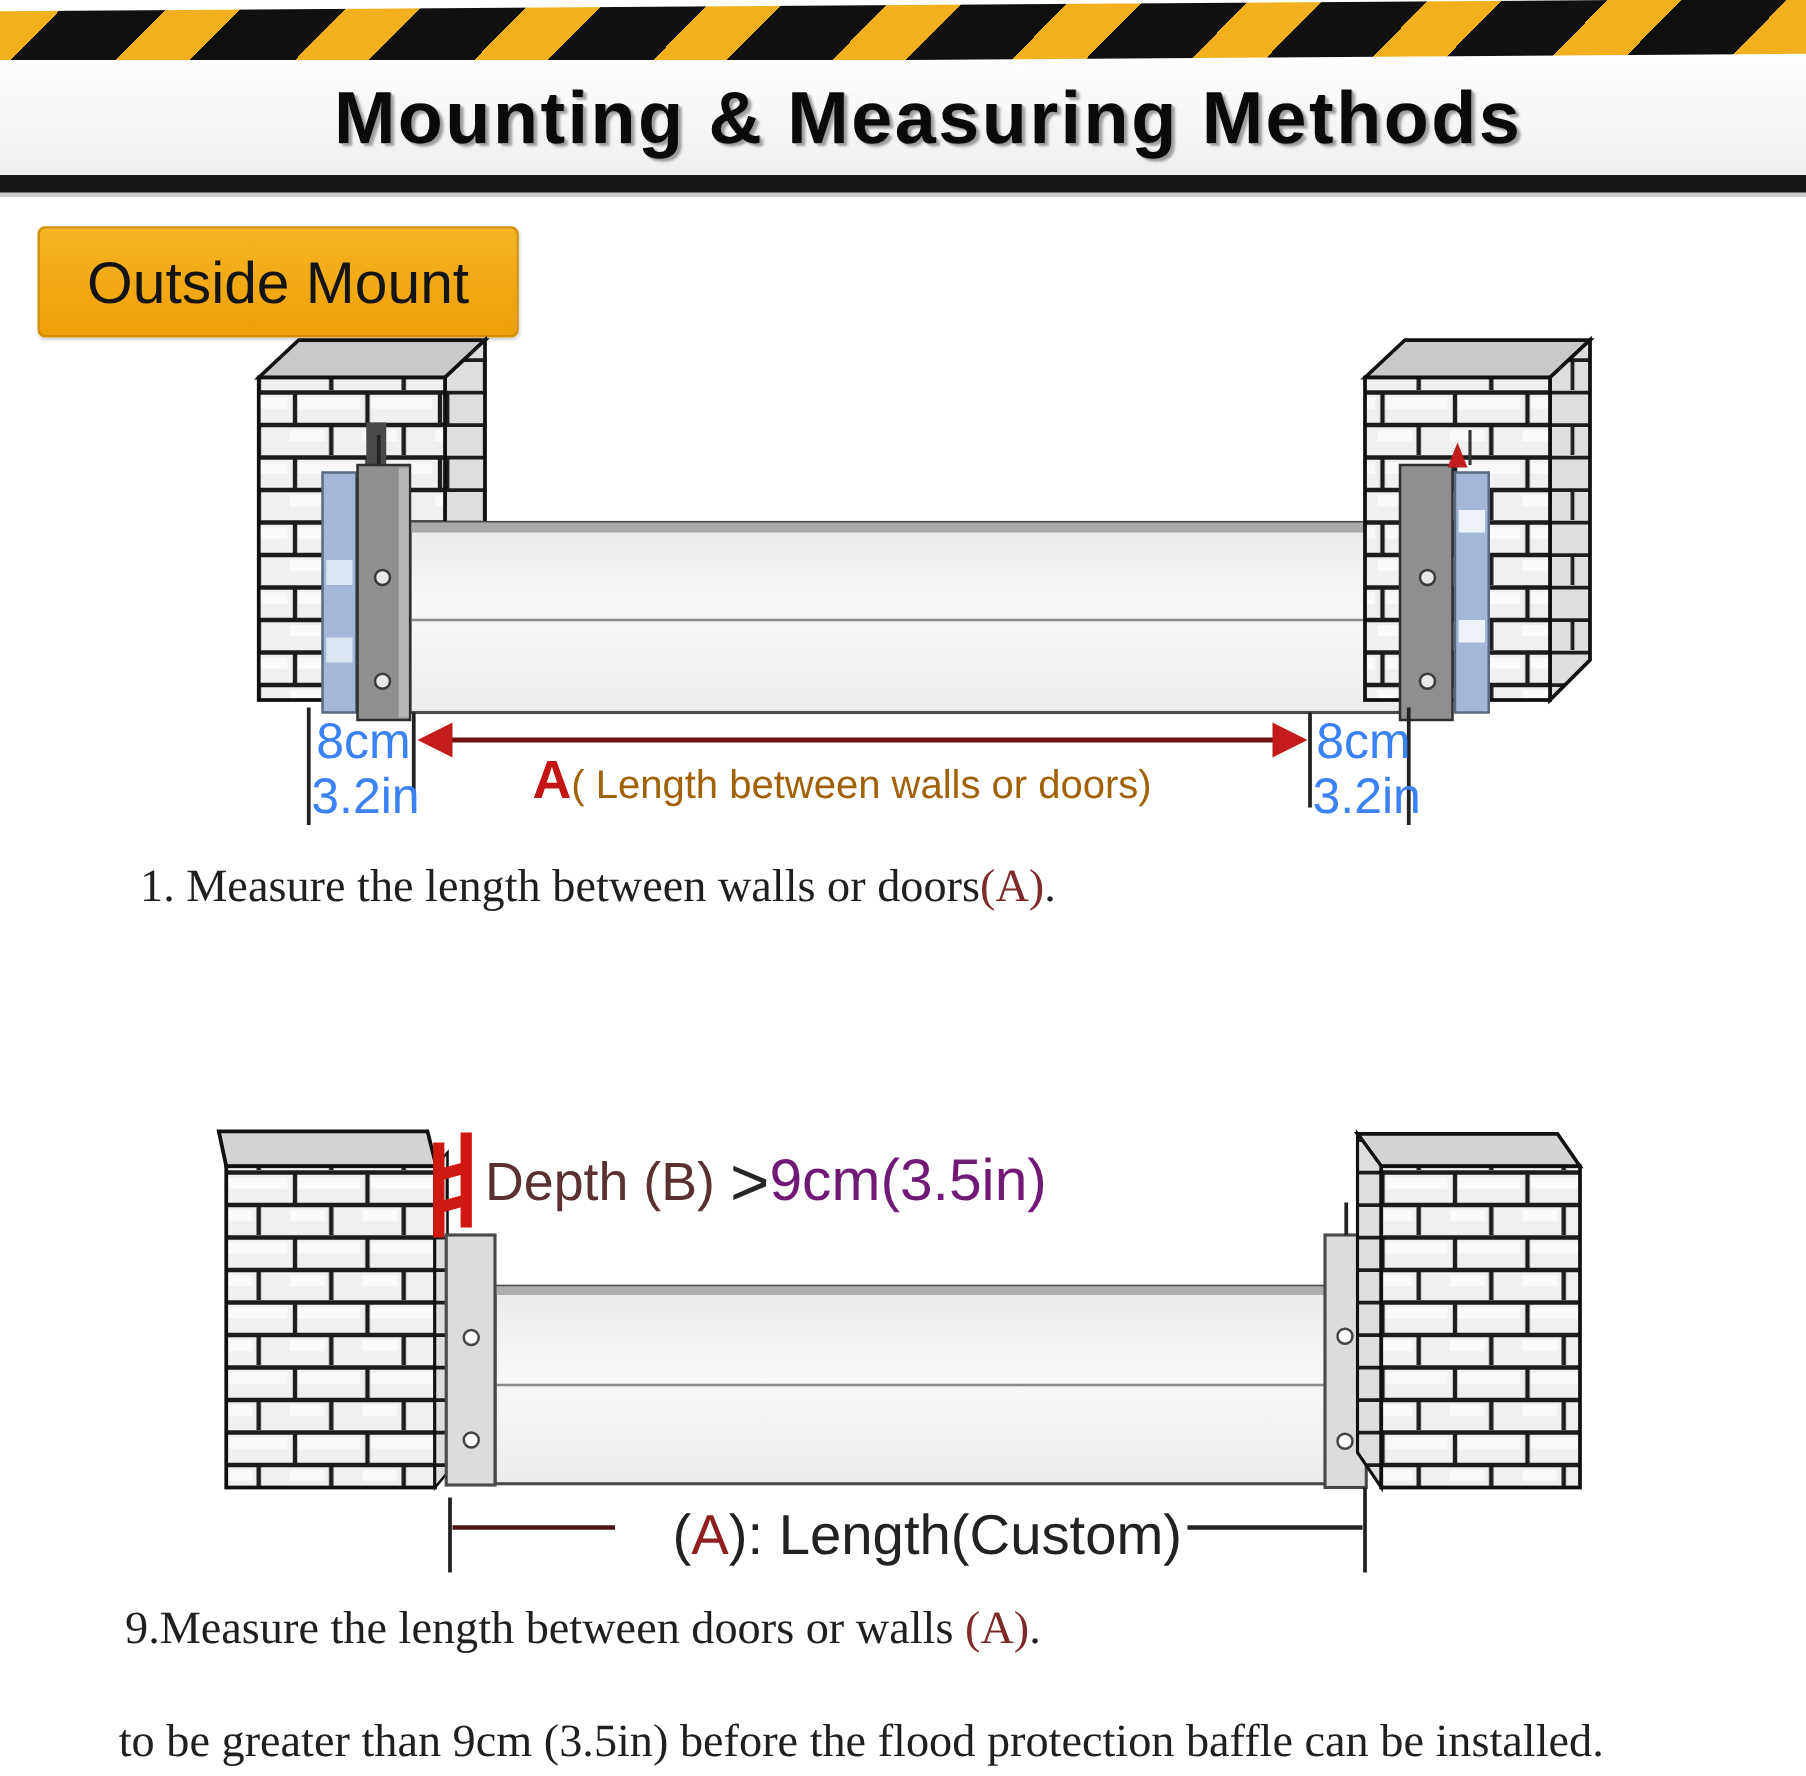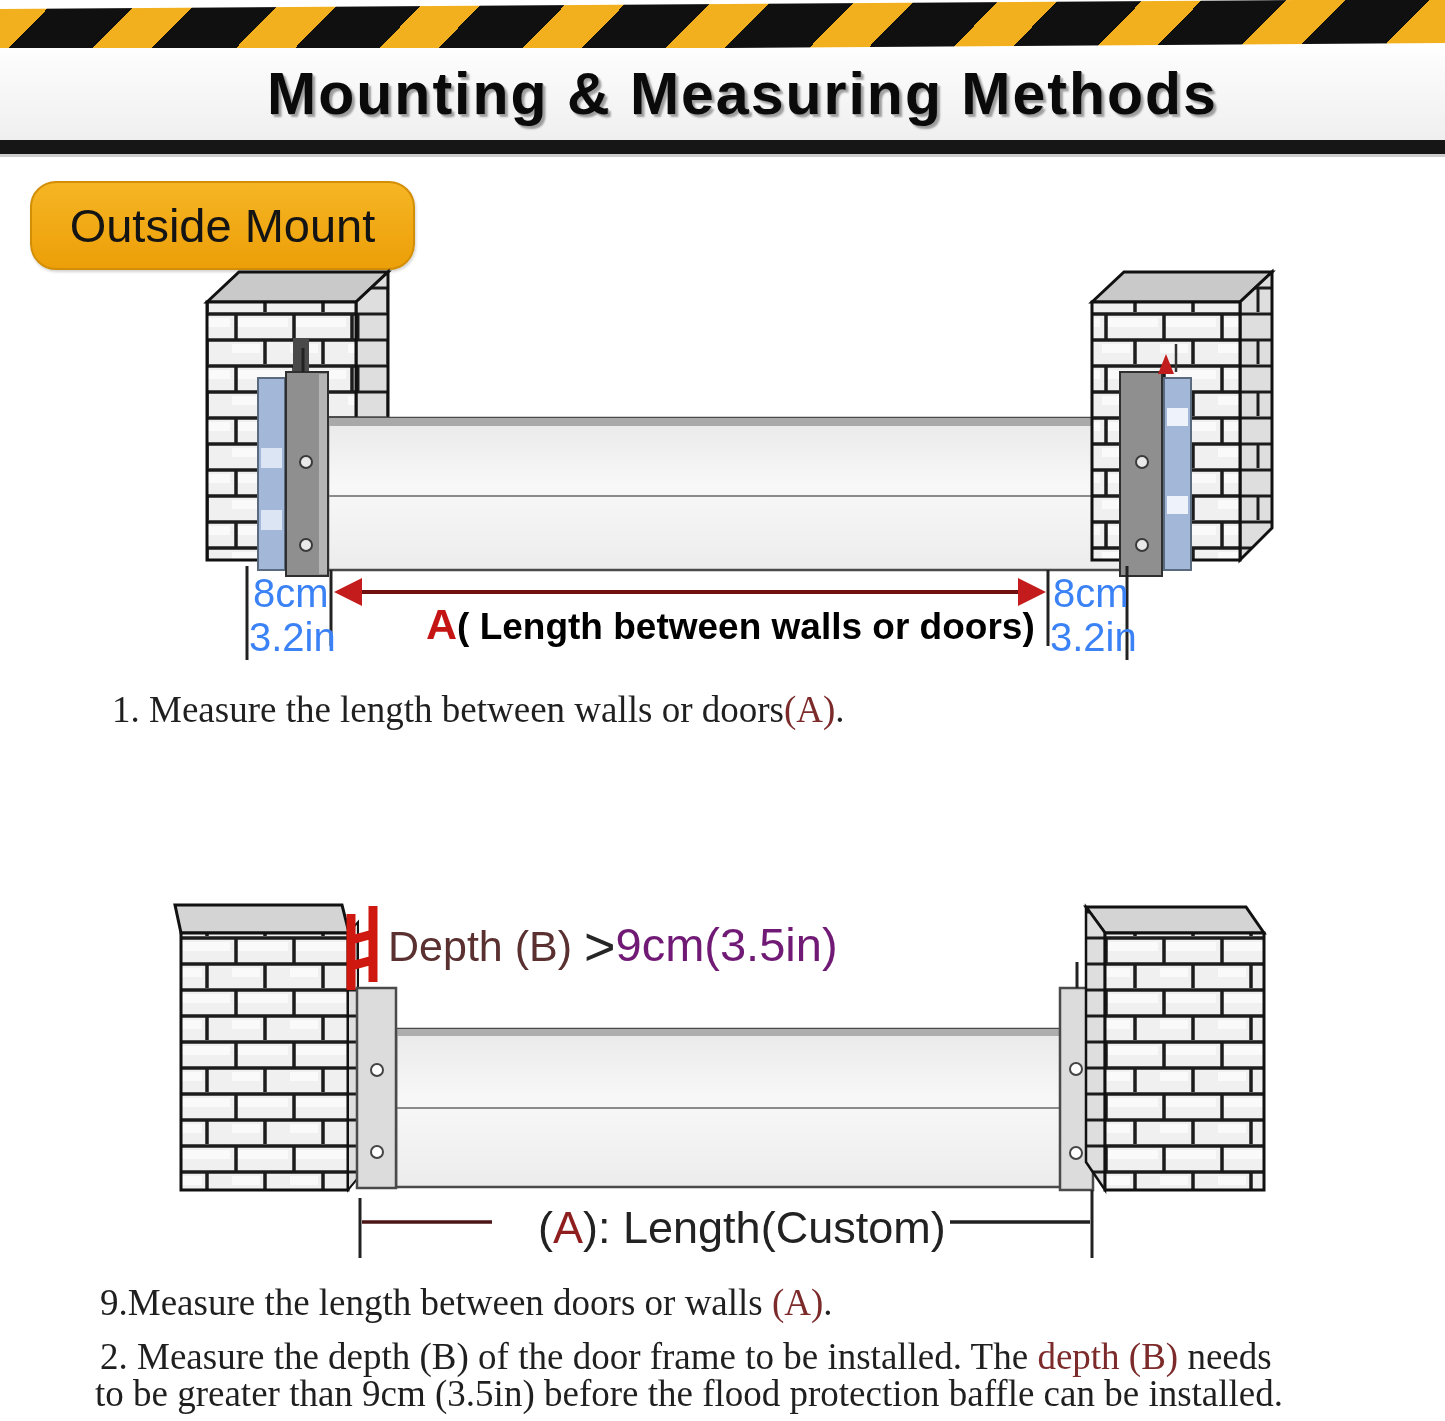--- a/index.html
+++ b/index.html
@@ -11,32 +11,32 @@
            transform:rotate(-0.4deg);}
   .title-band{position:absolute;top:48px;left:0;right:0;height:92px;
               background:linear-gradient(#fefefe,#efefef);
               display:flex;align-items:center;justify-content:center;padding-left:40px;}
   .page-title{font-size:59px;font-weight:bold;letter-spacing:2px;color:#0a0a0a;
               text-shadow:1px 1px 0 #9a9a9a,3px 3px 2px rgba(0,0,0,.35);}
   .black-bar{position:absolute;top:140px;left:0;right:0;height:14px;background:#161616;
              border-bottom:3px solid #cccccc;}
   
   .mount-badge{position:absolute;background:linear-gradient(180deg,#f6b524,#ec9f08);
-               border:2px solid #d28e04;border-radius:26px;
+               border:2px solid #d28e04;border-radius:6px;
                display:flex;align-items:center;justify-content:center;
                font-size:47px;color:#141414;box-shadow:1px 2px 3px rgba(0,0,0,.18);}
   #badge-outside{left:30px;top:181px;width:381px;height:85px;}
   #badge-inside{left:28px;top:806px;width:381px;height:88px;}
   
   .diagram-svg{position:absolute;left:0;top:0;}
   
   .lbl{position:absolute;white-space:nowrap;color:#262626;line-height:1.05;}
   .dim{font-size:40px;color:#3b82f6;}
   .span-a{color:#c41414;font-weight:bold;font-size:43px;}
-  .span-rest{font-size:37px;color:#000000;font-weight:bold;}
+  .span-rest{font-size:32px;color:#a16207;}
   .step{font-size:37px;color:#1f1f1f;font-family:Liberation Serif, serif;}
   .maroon{color:#7c2a2a;}
   .red-hl{color:#9e2020;}
   .depth-name{font-size:43px;color:#5a3030;}
   .depth-gt{font-size:54px;color:#262626;vertical-align:-4px;}
   .depth-val{font-size:47px;color:#701a75;}
   .len-lbl{font-size:45px;color:#222;}
   .len-a{color:#8f1f1f;}
 </style>
 </head>
@@ -188,18 +188,15 @@
   <div class="lbl" style="left:388px;top:918px;">
     <span class="depth-name">Depth (B) </span><span class="depth-gt">&gt;</span><span class="depth-val">9cm(3.5in)</span>
   </div>
   <div class="lbl len-lbl" style="left:538px;top:1204px;">
     <span>(</span><span class="len-a">A</span><span>): Length(Custom)</span>
   </div>
 
   <div class="lbl step" style="left:100px;top:1284px;">
     <span>9.Measure the length between doors or walls </span><span class="maroon">(A)</span><span>.</span>
   </div>
-  <div class="lbl step" style="left:100px;top:1338px;">
-    <span>2. Measure the depth (B) of the door frame to be installed. The </span><span class="maroon">depth (B)</span><span> needs</span>
-  </div>
   <div class="lbl step" style="left:95px;top:1375px;">to be greater than 9cm (3.5in) before the flood protection baffle can be installed.</div>
 
 </div>
 
 </body></html>

